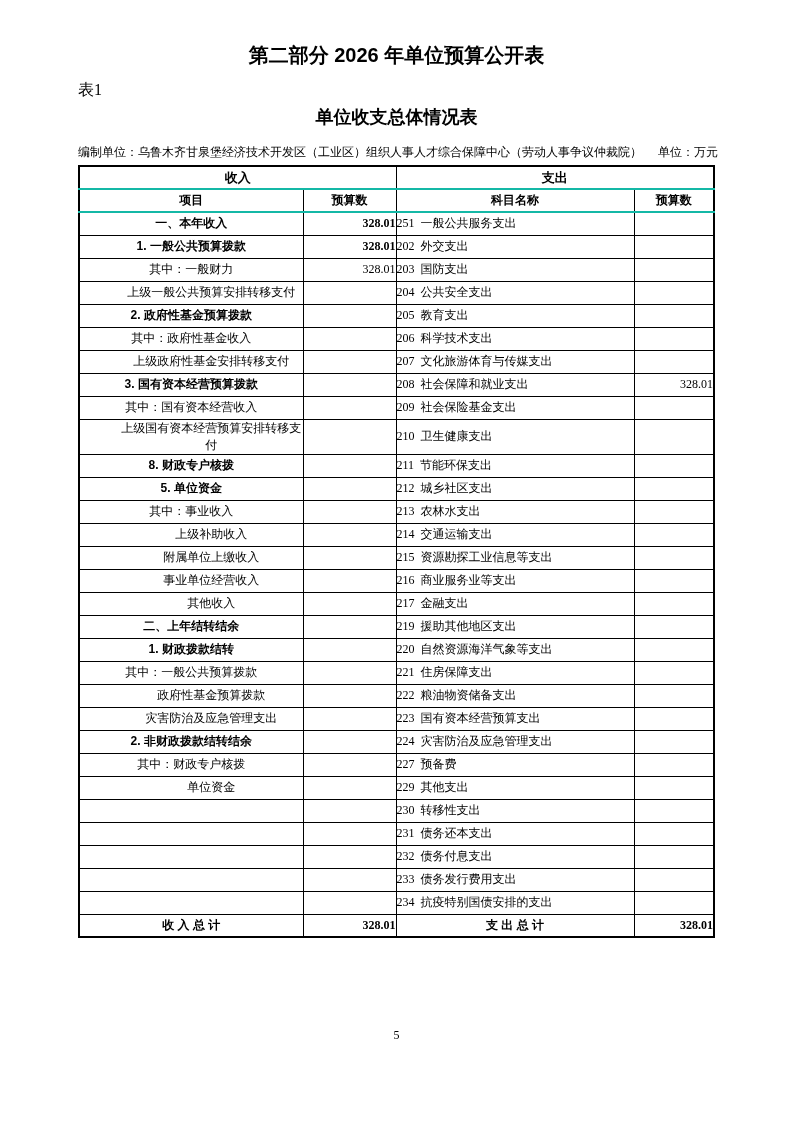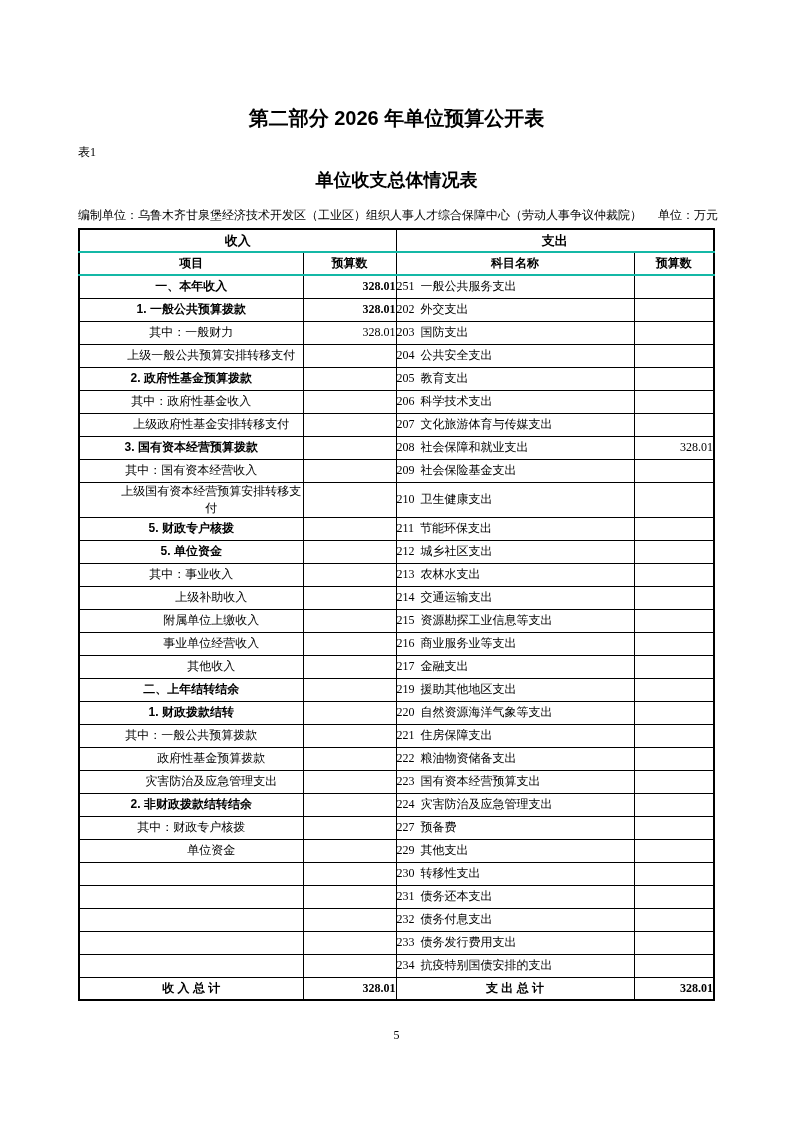--- a/index.html
+++ b/index.html
@@ -3,35 +3,35 @@
 <meta charset="utf-8">
 <style>
   * { box-sizing: border-box; }
   html, body { margin: 0; padding: 0; background: #ffffff; }
   .page {
     position: relative;
     width: 793px;
     height: 1122px;
     margin: 0 auto;
     background: #ffffff;
-    padding-top: 105px;
+    padding-top: 42px;
     font-family: "Liberation Serif", "DejaVu Serif", serif;
     color: #000;
   }
   .title {
     margin: 0;
     text-align: center;
     font-size: 20px;
     line-height: 26px;
     font-weight: bold;
     font-family: "Liberation Sans", "DejaVu Sans", sans-serif;
   }
   .table-label {
     margin: 14px 0 0 78px;
-    font-size: 12px;
+    font-size: 16px;
     line-height: 15px;
   }
   .subtitle {
     margin: 8px 0 8px 0;
     text-align: center;
     font-size: 18px;
     line-height: 24px;
     font-weight: bold;
     font-family: "Liberation Sans", "DejaVu Sans", sans-serif;
   }
@@ -190,21 +190,21 @@
           <td class="exp-item">209  社会保险基金支出</td>
           <td class="num"></td>
         </tr>
         <tr>
           <td class="item indent">上级国有资本经营预算安排转移支付</td>
           <td class="num"></td>
           <td class="exp-item">210  卫生健康支出</td>
           <td class="num"></td>
         </tr>
         <tr>
-          <td class="item section">5. 财政专户核拨</td>
+          <td class="item section">8. 财政专户核拨</td>
           <td class="num"></td>
           <td class="exp-item">211  节能环保支出</td>
           <td class="num"></td>
         </tr>
         <tr>
           <td class="item section">5. 单位资金</td>
           <td class="num"></td>
           <td class="exp-item">212  城乡社区支出</td>
           <td class="num"></td>
         </tr>

